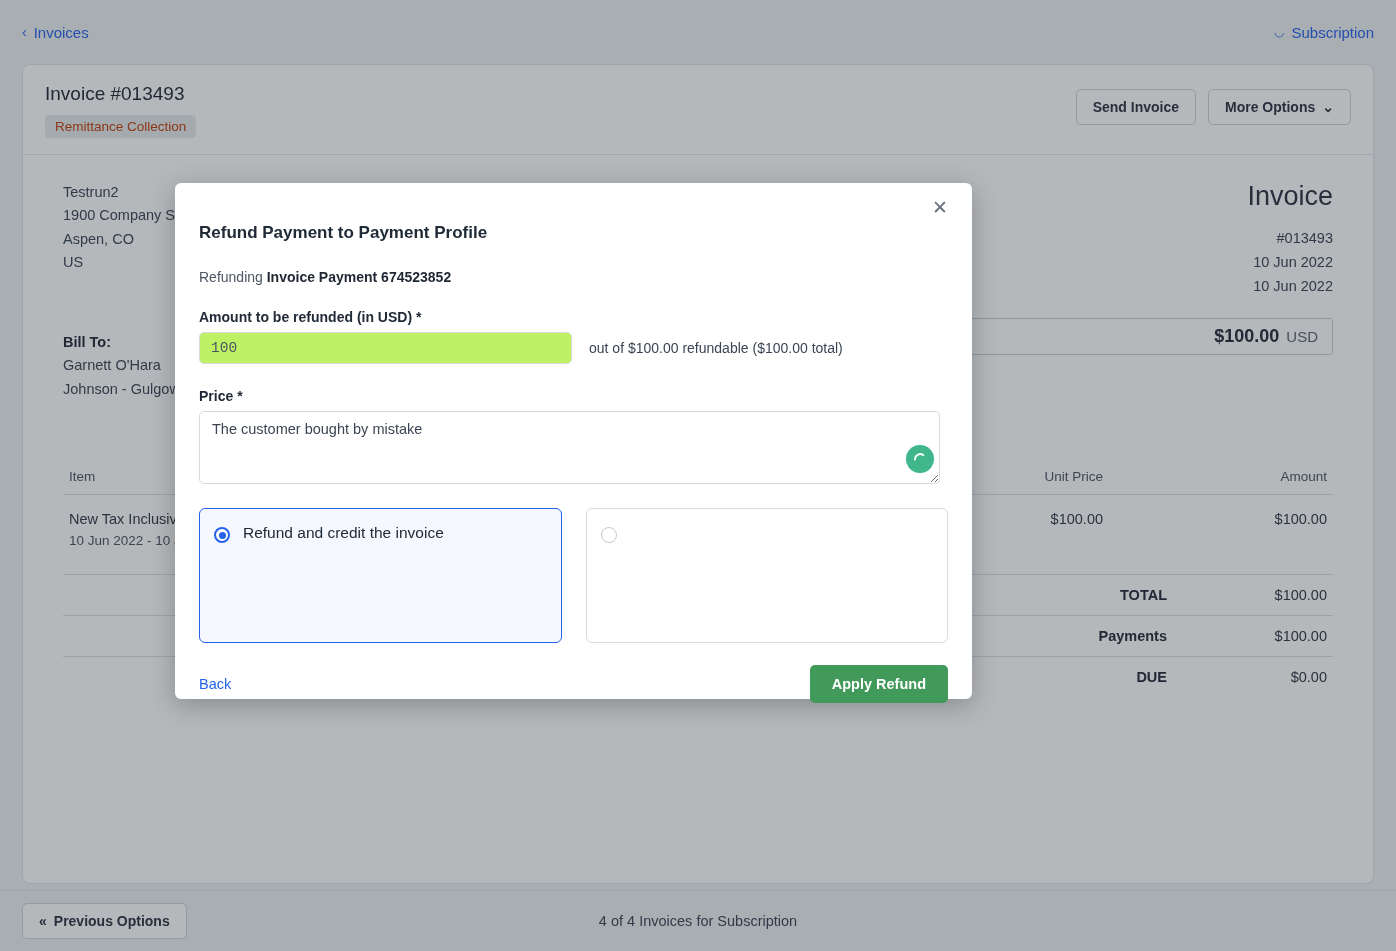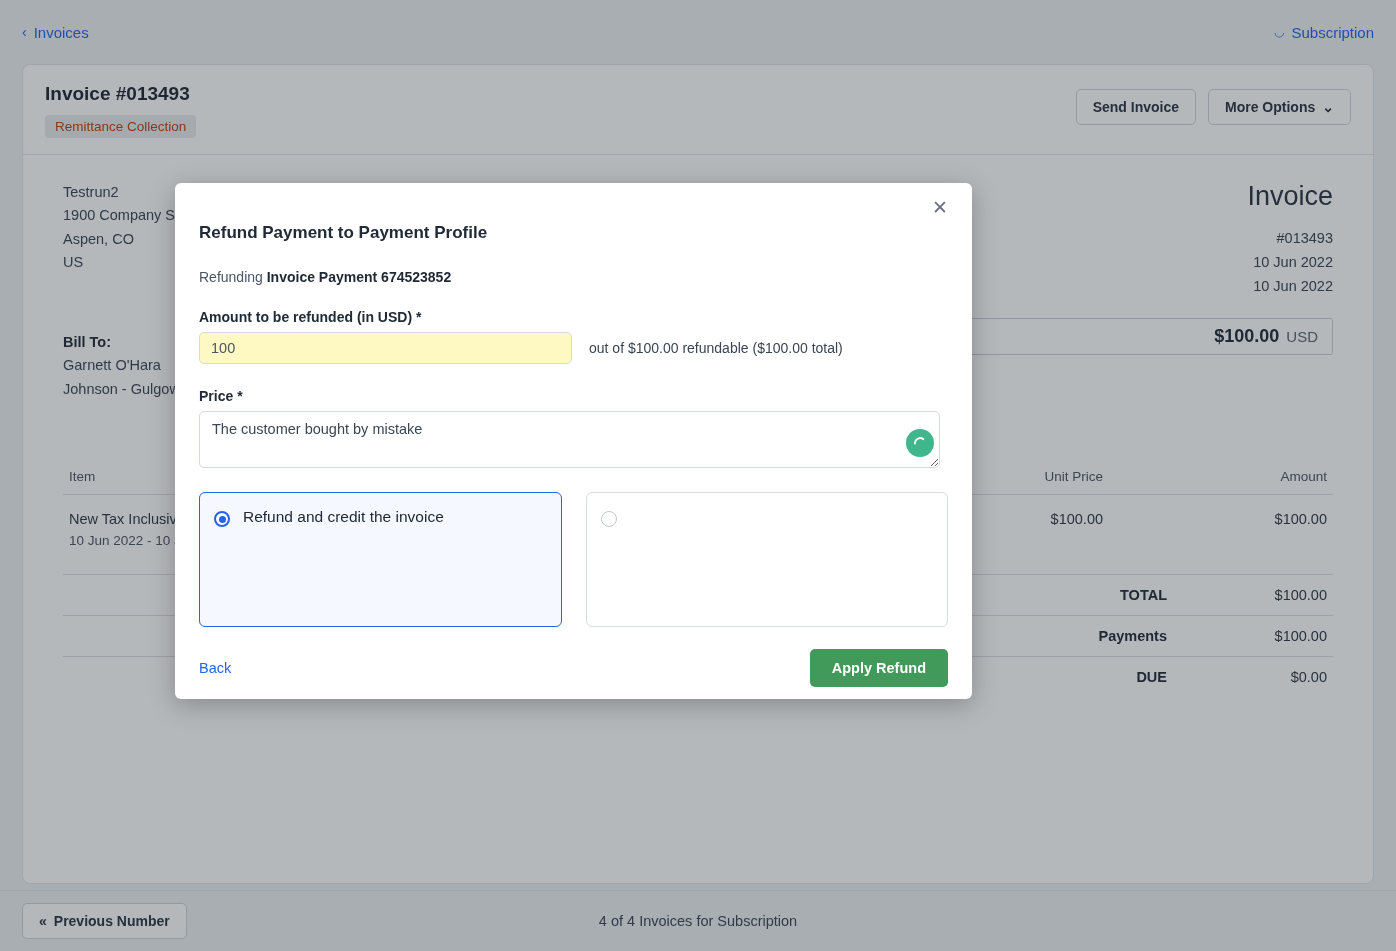--- a/index.html
+++ b/index.html
@@ -38,21 +38,21 @@
     height: 820px;
     overflow: hidden;
   }
 
   .card-head {
     display: flex; align-items: flex-start; justify-content: space-between;
     padding: 18px 22px 16px 22px;
     border-bottom: 1px solid #e3e6ea;
   }
   .inv-title {
-    font-size: 19px; font-weight: bold; color: #1f2733; margin: 0 0 10px 0;
+    font-size: 19px; font-weight: normal; color: #1f2733; margin: 0 0 10px 0;
   }
   .tag {
     display: inline-block;
     background: #e7eaee; color: #c2410c;
     font-size: 13.5px; padding: 4px 10px; border-radius: 4px;
   }
   .head-btns { display: flex; gap: 12px; padding-top: 6px; }
   .btn-outline {
     background: #fff; border: 1px solid #ccd2da; border-radius: 5px;
     font-size: 14px; font-weight: bold; color: #2b3441;
@@ -151,28 +151,28 @@
   .f-label {
     font-size: 14px; font-weight: bold; color: #212b38;
     margin-top: 24px; margin-bottom: 7px; display: block;
   }
 
   .amt-line { display: flex; align-items: center; gap: 17px; }
   input.amt {
     width: 373px; height: 32px;
     border: 1px solid #d5d9e0; border-radius: 5px;
     padding: 0 11px; font-size: 14.5px; color: #4b5563;
-    font-family: Liberation Sans, sans-serif;
-    background: #fef9c3; outline: none;
+    font-family: Liberation Mono, monospace;
+    background: #bef264; outline: none;
   }
   .amt-help { font-size: 14px; color: #3b4553; }
 
   .memo-wrap { position: relative; }
   textarea.memo {
-    width: 741px; height: 57px;
+    width: 741px; height: 73px;
     border: 1px solid #d5d9e0; border-radius: 5px;
     padding: 9px 12px; font-size: 14.5px; color: #3b4553;
     font-family: "Liberation Sans", sans-serif;
     resize: vertical; outline: none; display: block;
   }
   .spinner {
     position: absolute; right: 14px; bottom: 11px;
     width: 28px; height: 28px; border-radius: 50%;
     background: #3fb68b;
     display: flex; align-items: center; justify-content: center;
@@ -325,21 +325,21 @@
           <span class="tot-v">$0.00</span>
         </div>
       </div>
 
     </div>
   </div>
 
   <div class="footbar">
     <button class="btn-outline">
       <span>«</span>
-      <span>Previous Number</span>
+      <span>Previous Options</span>
     </button>
     <div class="center">4 of 4 Invoices for Subscription</div>
   </div>
 
 </div>
 
 <div id="overlay"></div>
 
 <div id="modal">
 

